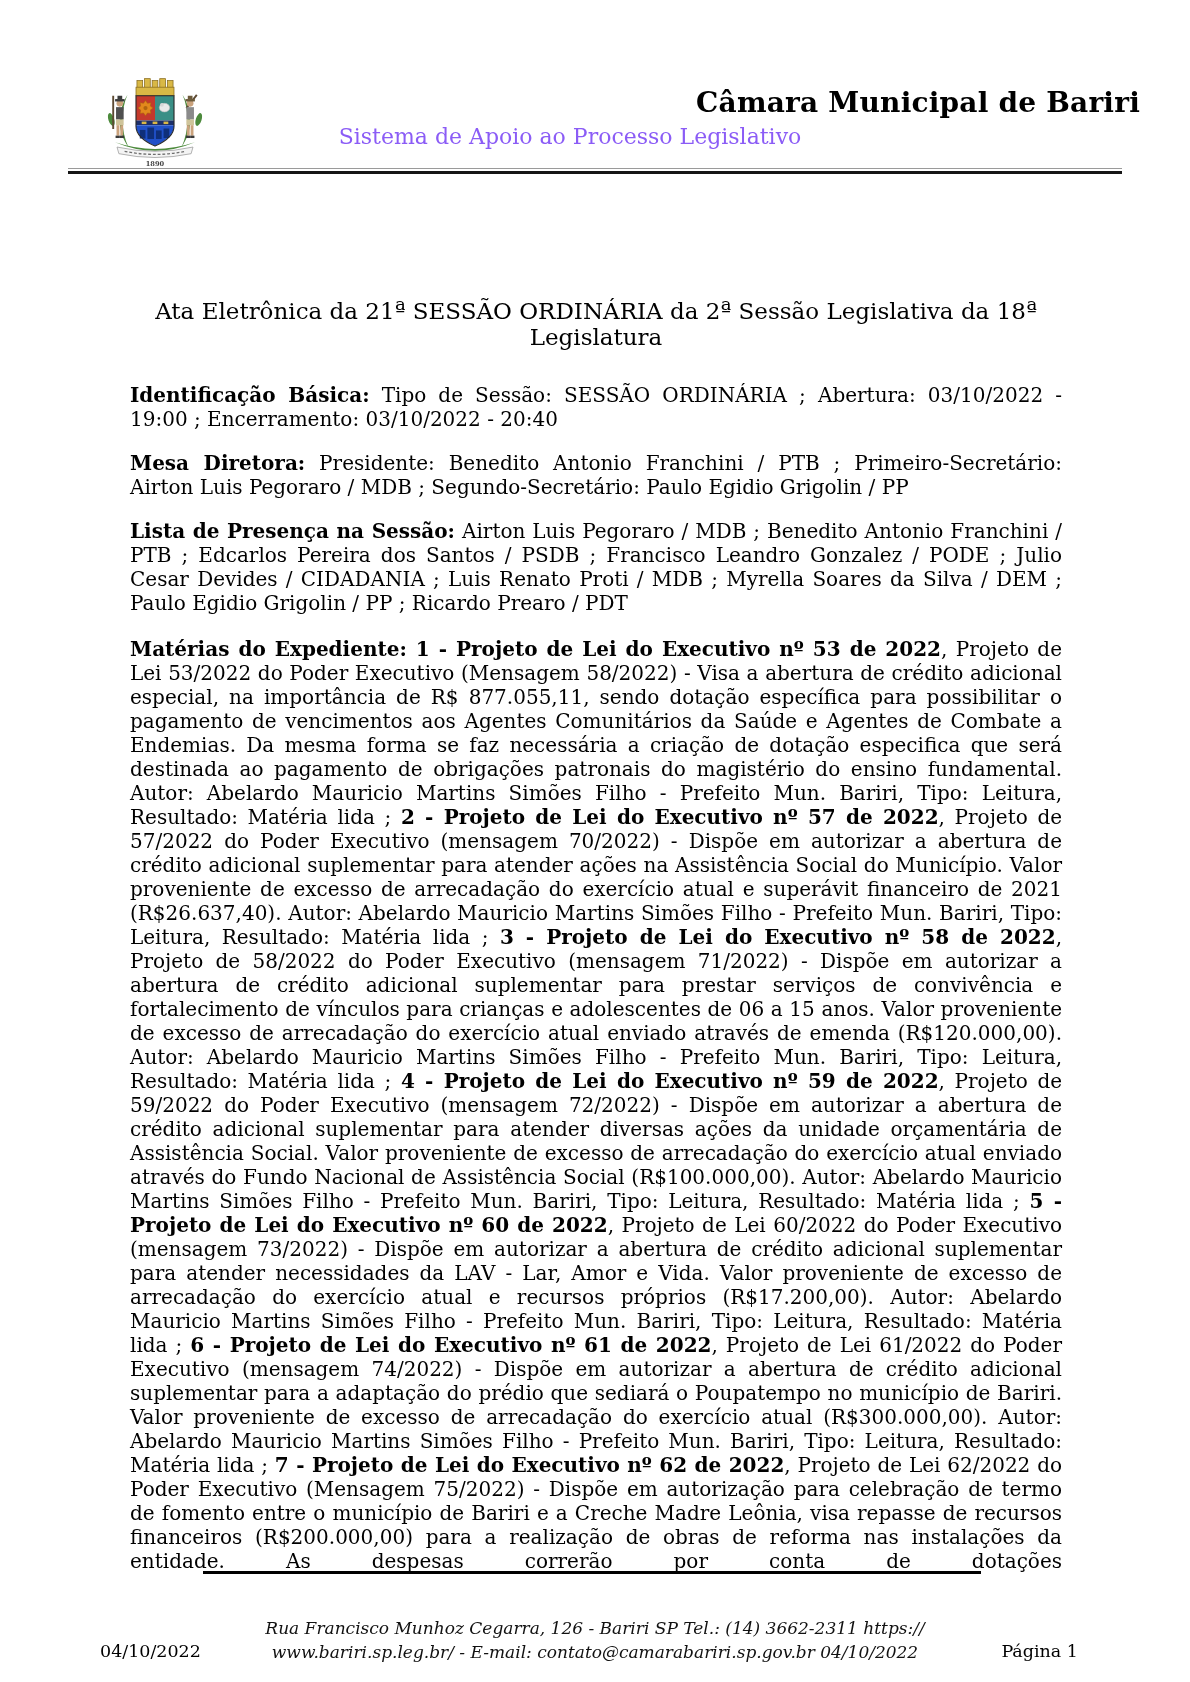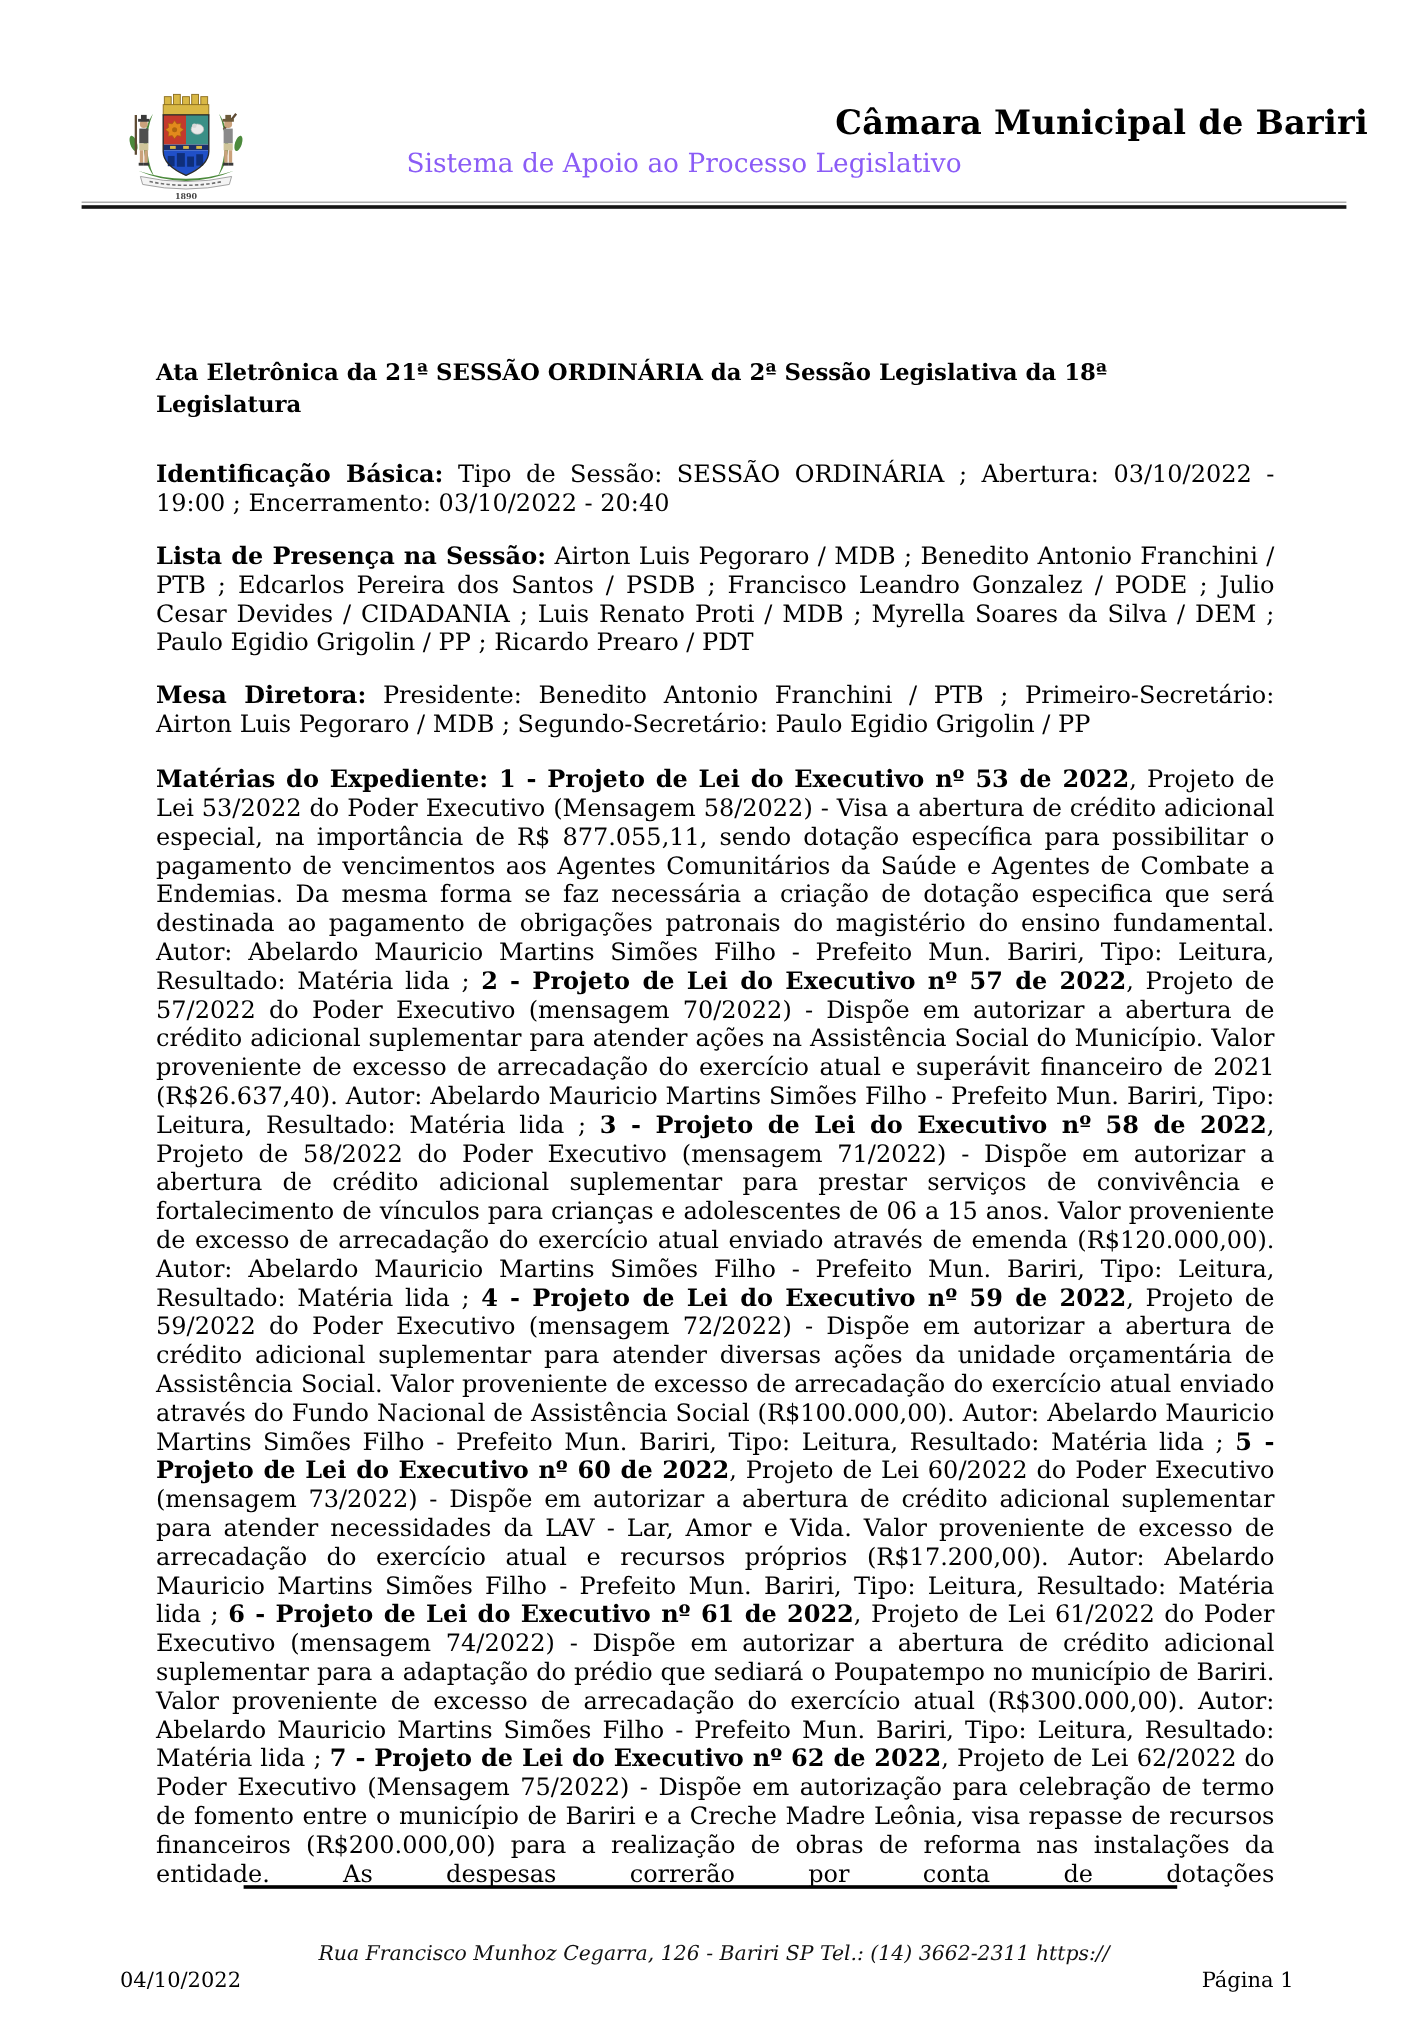--- a/index.html
+++ b/index.html
@@ -22,21 +22,21 @@
     border-top:1px solid #9a9a9a;border-bottom:3px solid #161616;
     background:#ffffff;
   }
   
   .content{
     position:absolute;left:130px;top:0;width:932px;
     font-size:20px;line-height:24px;text-align:justify;
   }
   .doc-title{
     margin:298px 0 0 0;
-    font-size:19px;line-height:26px;font-weight:bold;text-align:left;
+    font-size:23px;line-height:26px;font-weight:normal;text-align:center;
   }
   .para{margin:20px 0 0 0;}
   .para-first{margin-top:33px;}
   .para-materias{margin-top:22px;text-align-last:justify;}
   .para .b{font-weight:bold;}
   
   .footer-rule{position:absolute;left:203px;top:1571px;width:778px;height:0;border-top:3px solid #000;}
   .footer-address{
     position:absolute;left:0;top:1616px;width:1190px;
     text-align:center;font-style:italic;font-size:17px;line-height:24px;color:#111;
@@ -139,29 +139,30 @@
   </header>
 
   <main class="content">
     <h1 class="doc-title">
       <span>Ata Eletrônica da 21ª SESSÃO ORDINÁRIA da 2ª Sessão Legislativa da 18ª</span><br>
       <span>Legislatura</span>
     </h1>
 
     <p class="para para-first"><span class="b">Identificação Básica:</span><span> Tipo de Sessão: SESSÃO ORDINÁRIA ; Abertura: 03/10/2022 - 19:00 ; Encerramento: 03/10/2022 - 20:40</span></p>
 
+    <p class="para"><span class="b">Mesa Diretora:</span><span> Presidente: Benedito Antonio Franchini / PTB ; Primeiro-Secretário: Airton Luis Pegoraro / MDB ; Segundo-Secretário: Paulo Egidio Grigolin / PP</span></p>
+
     <p class="para"><span class="b">Lista de Presença na Sessão:</span><span> Airton Luis Pegoraro / MDB ; Benedito Antonio Franchini / PTB ; Edcarlos Pereira dos Santos / PSDB ; Francisco Leandro Gonzalez / PODE ; Julio Cesar Devides / CIDADANIA ; Luis Renato Proti / MDB ; Myrella Soares da Silva / DEM ; Paulo Egidio Grigolin / PP ; Ricardo Prearo / PDT</span></p>
-
-    <p class="para"><span class="b">Mesa Diretora:</span><span> Presidente: Benedito Antonio Franchini / PTB ; Primeiro-Secretário: Airton Luis Pegoraro / MDB ; Segundo-Secretário: Paulo Egidio Grigolin / PP</span></p>
 
     <p class="para para-materias"><span class="b">Matérias do Expediente: 1 - Projeto de Lei do Executivo nº 53 de 2022</span><span>, Projeto de Lei 53/2022 do Poder Executivo (Mensagem 58/2022) - Visa a abertura de crédito adicional especial, na importância de R$ 877.055,11, sendo dotação específica para possibilitar o pagamento de vencimentos aos Agentes Comunitários da Saúde e Agentes de Combate a Endemias. Da mesma forma se faz necessária a criação de dotação especifica que será destinada ao pagamento de obrigações patronais do magistério do ensino fundamental. Autor: Abelardo Mauricio Martins Simões Filho - Prefeito Mun. Bariri, Tipo: Leitura, Resultado: Matéria lida ; </span><span class="b">2 - Projeto de Lei do Executivo nº 57 de 2022</span><span>, Projeto de 57/2022 do Poder Executivo (mensagem 70/2022) - Dispõe em autorizar a abertura de crédito adicional suplementar para atender ações na Assistência Social do Município. Valor proveniente de excesso de arrecadação do exercício atual e superávit financeiro de 2021 (R$26.637,40). Autor: Abelardo Mauricio Martins Simões Filho - Prefeito Mun. Bariri, Tipo: Leitura, Resultado: Matéria lida ; </span><span class="b">3 - Projeto de Lei do Executivo nº 58 de 2022</span><span>, Projeto de 58/2022 do Poder Executivo (mensagem 71/2022) - Dispõe em autorizar a abertura de crédito adicional suplementar para prestar serviços de convivência e fortalecimento de vínculos para crianças e adolescentes de 06 a 15 anos. Valor proveniente de excesso de arrecadação do exercício atual enviado através de emenda (R$120.000,00). Autor: Abelardo Mauricio Martins Simões Filho - Prefeito Mun. Bariri, Tipo: Leitura, Resultado: Matéria lida ; </span><span class="b">4 - Projeto de Lei do Executivo nº 59 de 2022</span><span>, Projeto de 59/2022 do Poder Executivo (mensagem 72/2022) - Dispõe em autorizar a abertura de crédito adicional suplementar para atender diversas ações da unidade orçamentária de Assistência Social. Valor proveniente de excesso de arrecadação do exercício atual enviado através do Fundo Nacional de Assistência Social (R$100.000,00). Autor: Abelardo Mauricio Martins Simões Filho - Prefeito Mun. Bariri, Tipo: Leitura, Resultado: Matéria lida ; </span><span class="b">5 - Projeto de Lei do Executivo nº 60 de 2022</span><span>, Projeto de Lei 60/2022 do Poder Executivo (mensagem 73/2022) - Dispõe em autorizar a abertura de crédito adicional suplementar para atender necessidades da LAV - Lar, Amor e Vida. Valor proveniente de excesso de arrecadação do exercício atual e recursos próprios (R$17.200,00). Autor: Abelardo Mauricio Martins Simões Filho - Prefeito Mun. Bariri, Tipo: Leitura, Resultado: Matéria lida ; </span><span class="b">6 - Projeto de Lei do Executivo nº 61 de 2022</span><span>, Projeto de Lei 61/2022 do Poder Executivo (mensagem 74/2022) - Dispõe em autorizar a abertura de crédito adicional suplementar para a adaptação do prédio que sediará o Poupatempo no município de Bariri. Valor proveniente de excesso de arrecadação do exercício atual (R$300.000,00). Autor: Abelardo Mauricio Martins Simões Filho - Prefeito Mun. Bariri, Tipo: Leitura, Resultado: Matéria lida ; </span><span class="b">7 - Projeto de Lei do Executivo nº 62 de 2022</span><span>, Projeto de Lei 62/2022 do Poder Executivo (Mensagem 75/2022) - Dispõe em autorização para celebração de termo de fomento entre o município de Bariri e a Creche Madre Leônia, visa repasse de recursos financeiros (R$200.000,00) para a realização de obras de reforma nas instalações da entidade. As despesas correrão por conta de dotações</span></p>
   </main>
 
   <footer>
     <div class="footer-rule"></div>
     <div class="footer-address">
       <div>Rua Francisco Munhoz Cegarra, 126 - Bariri SP Tel.: (14) 3662-2311 https://</div>
+      <div>www.bariri.sp.leg.br/ - E-mail: contato@camarabariri.sp.gov.br 04/10/2022</div>
     </div>
     <div class="footer-date">04/10/2022</div>
     <div class="footer-page">Página 1</div>
   </footer>
 
 </div>
 
 </body></html>

